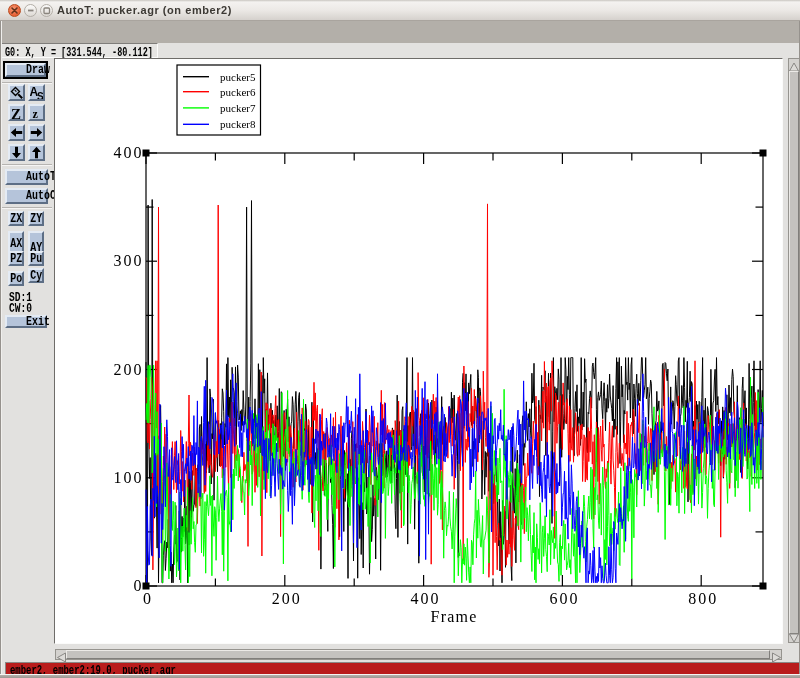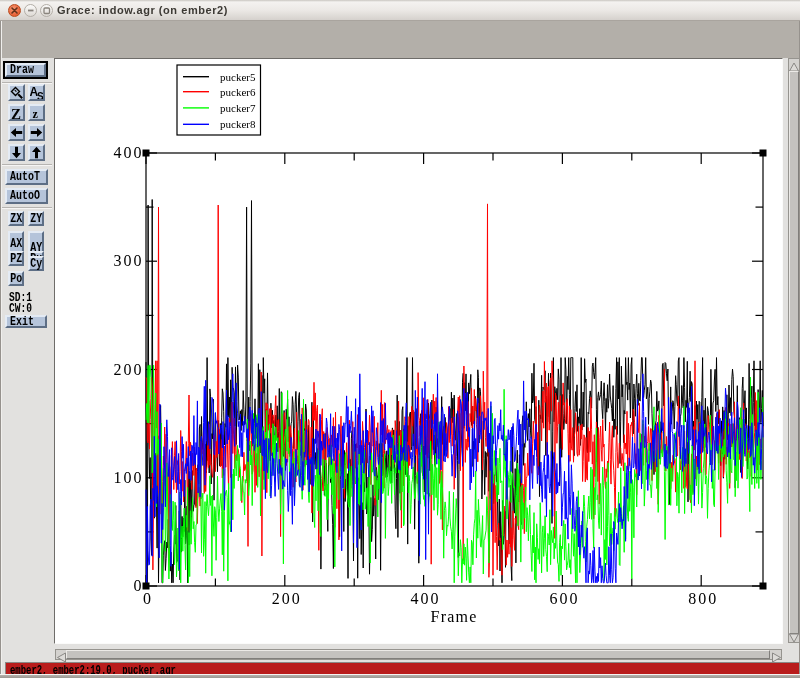--- a/index.html
+++ b/index.html
@@ -26,21 +26,21 @@
   border-top:1px solid #6e6c69; border-left:1px solid #6e6c69;
   border-bottom:1px solid #fbfbfa; border-right:1px solid #fbfbfa; }
 #toolbar { position:absolute; left:0; top:0; width:53px; height:593px; }
 #drawring { position:absolute; left:2px; top:3px; border:2px solid #000; padding:0; width:45px; height:18px; }
 .sep { position:absolute; left:1px; width:50px; height:2px;
   border-top:1px solid #b6b4b1; border-bottom:1px solid #f6f5f4; }
 .b { position:absolute; background:#b5c4da;
   border-top:2px solid #e4ebf4; border-left:2px solid #e4ebf4;
   border-bottom:2px solid #5d6e85; border-right:2px solid #5d6e85;
   display:flex; align-items:center; justify-content:center; }
-.bwide { justify-content:flex-start; padding-left:3px; }
+.bwide { justify-content:flex-start; padding-left:19px; }
 .bwide .bt { transform-origin:0 50%; }
 .bt { font:bold 12px "Liberation Mono",monospace; color:#000; transform:scale(0.83,1.12);
   white-space:pre; }
 #status { position:absolute; left:4px; top:604px; width:798px; height:13px; background:#b91c1c;
   border-top:1px solid #8a8885; border-left:1px solid #8a8885;
   border-bottom:1px solid #f8f8f7; border-right:1px solid #f8f8f7; }
 .sbtrough { position:absolute; background:#d4d2cf; border:1px solid #96948f; }
 .sbthumb { position:absolute; background:#c4c2bf;
   border-top:1px solid #eceae7; border-left:1px solid #eceae7;
   border-bottom:1px solid #807e7b; border-right:1px solid #807e7b; }
@@ -63,22 +63,27 @@
     <div class="wbtn" id="bmin">
         <svg width="11" height="11" style="position:absolute;left:0px;top:0px">
           <path d="M3 5.5 L8.5 5.5" stroke="#8a857e" stroke-width="1.8"></path>
         </svg>
       </div>
     <div class="wbtn" id="bmax">
         <svg width="11" height="11" style="position:absolute;left:0px;top:0px">
           <rect x="3" y="3" width="5.5" height="5.5" rx="1" fill="none" stroke="#8a857e" stroke-width="1.3"></rect>
         </svg>
       </div>
-    <span id="title">Grace: indow.agr (on ember2)</span>
+    <span id="title">AutoT: pucker.agr (on ember2)</span>
   </div>
+  <div id="locrow">
+      <div id="locbox">
+    <span class="xt" style="left:3px;top:2px;transform:scale(0.708,1.0);">G0: X, Y = [331.544, -80.112]</span>
+  </div>
+    </div>
   <div id="main">
 
 <div id="toolbar">
  <div class="sep" style="top:24px"></div>
  <div class="sep" style="top:106px"></div>
  <div class="sep" style="top:149px"></div>
  <div id="drawring">
           <div class="b bwide" style="left:0;top:0;width:41px;height:14px;position:relative">
             <span class="bt">Draw</span>
           </div>
@@ -146,21 +151,21 @@
         </div>
  <div class="b" style="left:7px;top:193px;width:16px;height:15px;">
           <span class="bt">PZ</span>
         </div>
         <div class="b" style="left:27px;top:193px;width:16px;height:15px;">
           <span class="bt">Pu</span>
         </div>
  <div class="b" style="left:7px;top:213px;width:16px;height:15px;">
           <span class="bt">Po</span>
         </div>
-        <div class="b" style="left:27px;top:198px;width:16px;height:15px;">
+        <div class="b" style="left:27px;top:210px;width:16px;height:15px;">
           <span class="bt">Cy</span>
         </div>
  <span class="xt" style="left:8px;top:232px;transform:scale(0.8,1.1)">SD:1</span>
  <span class="xt" style="left:8px;top:243px;transform:scale(0.8,1.1)">CW:0</span>
  <div class="b bwide" style="left:4px;top:257px;width:42px;height:13px">
           <span class="bt">Exit</span>
         </div>
 </div>
     <div id="canvas"><svg id="chart" width="727" height="584" viewBox="55 59 727 584">
 <style>

